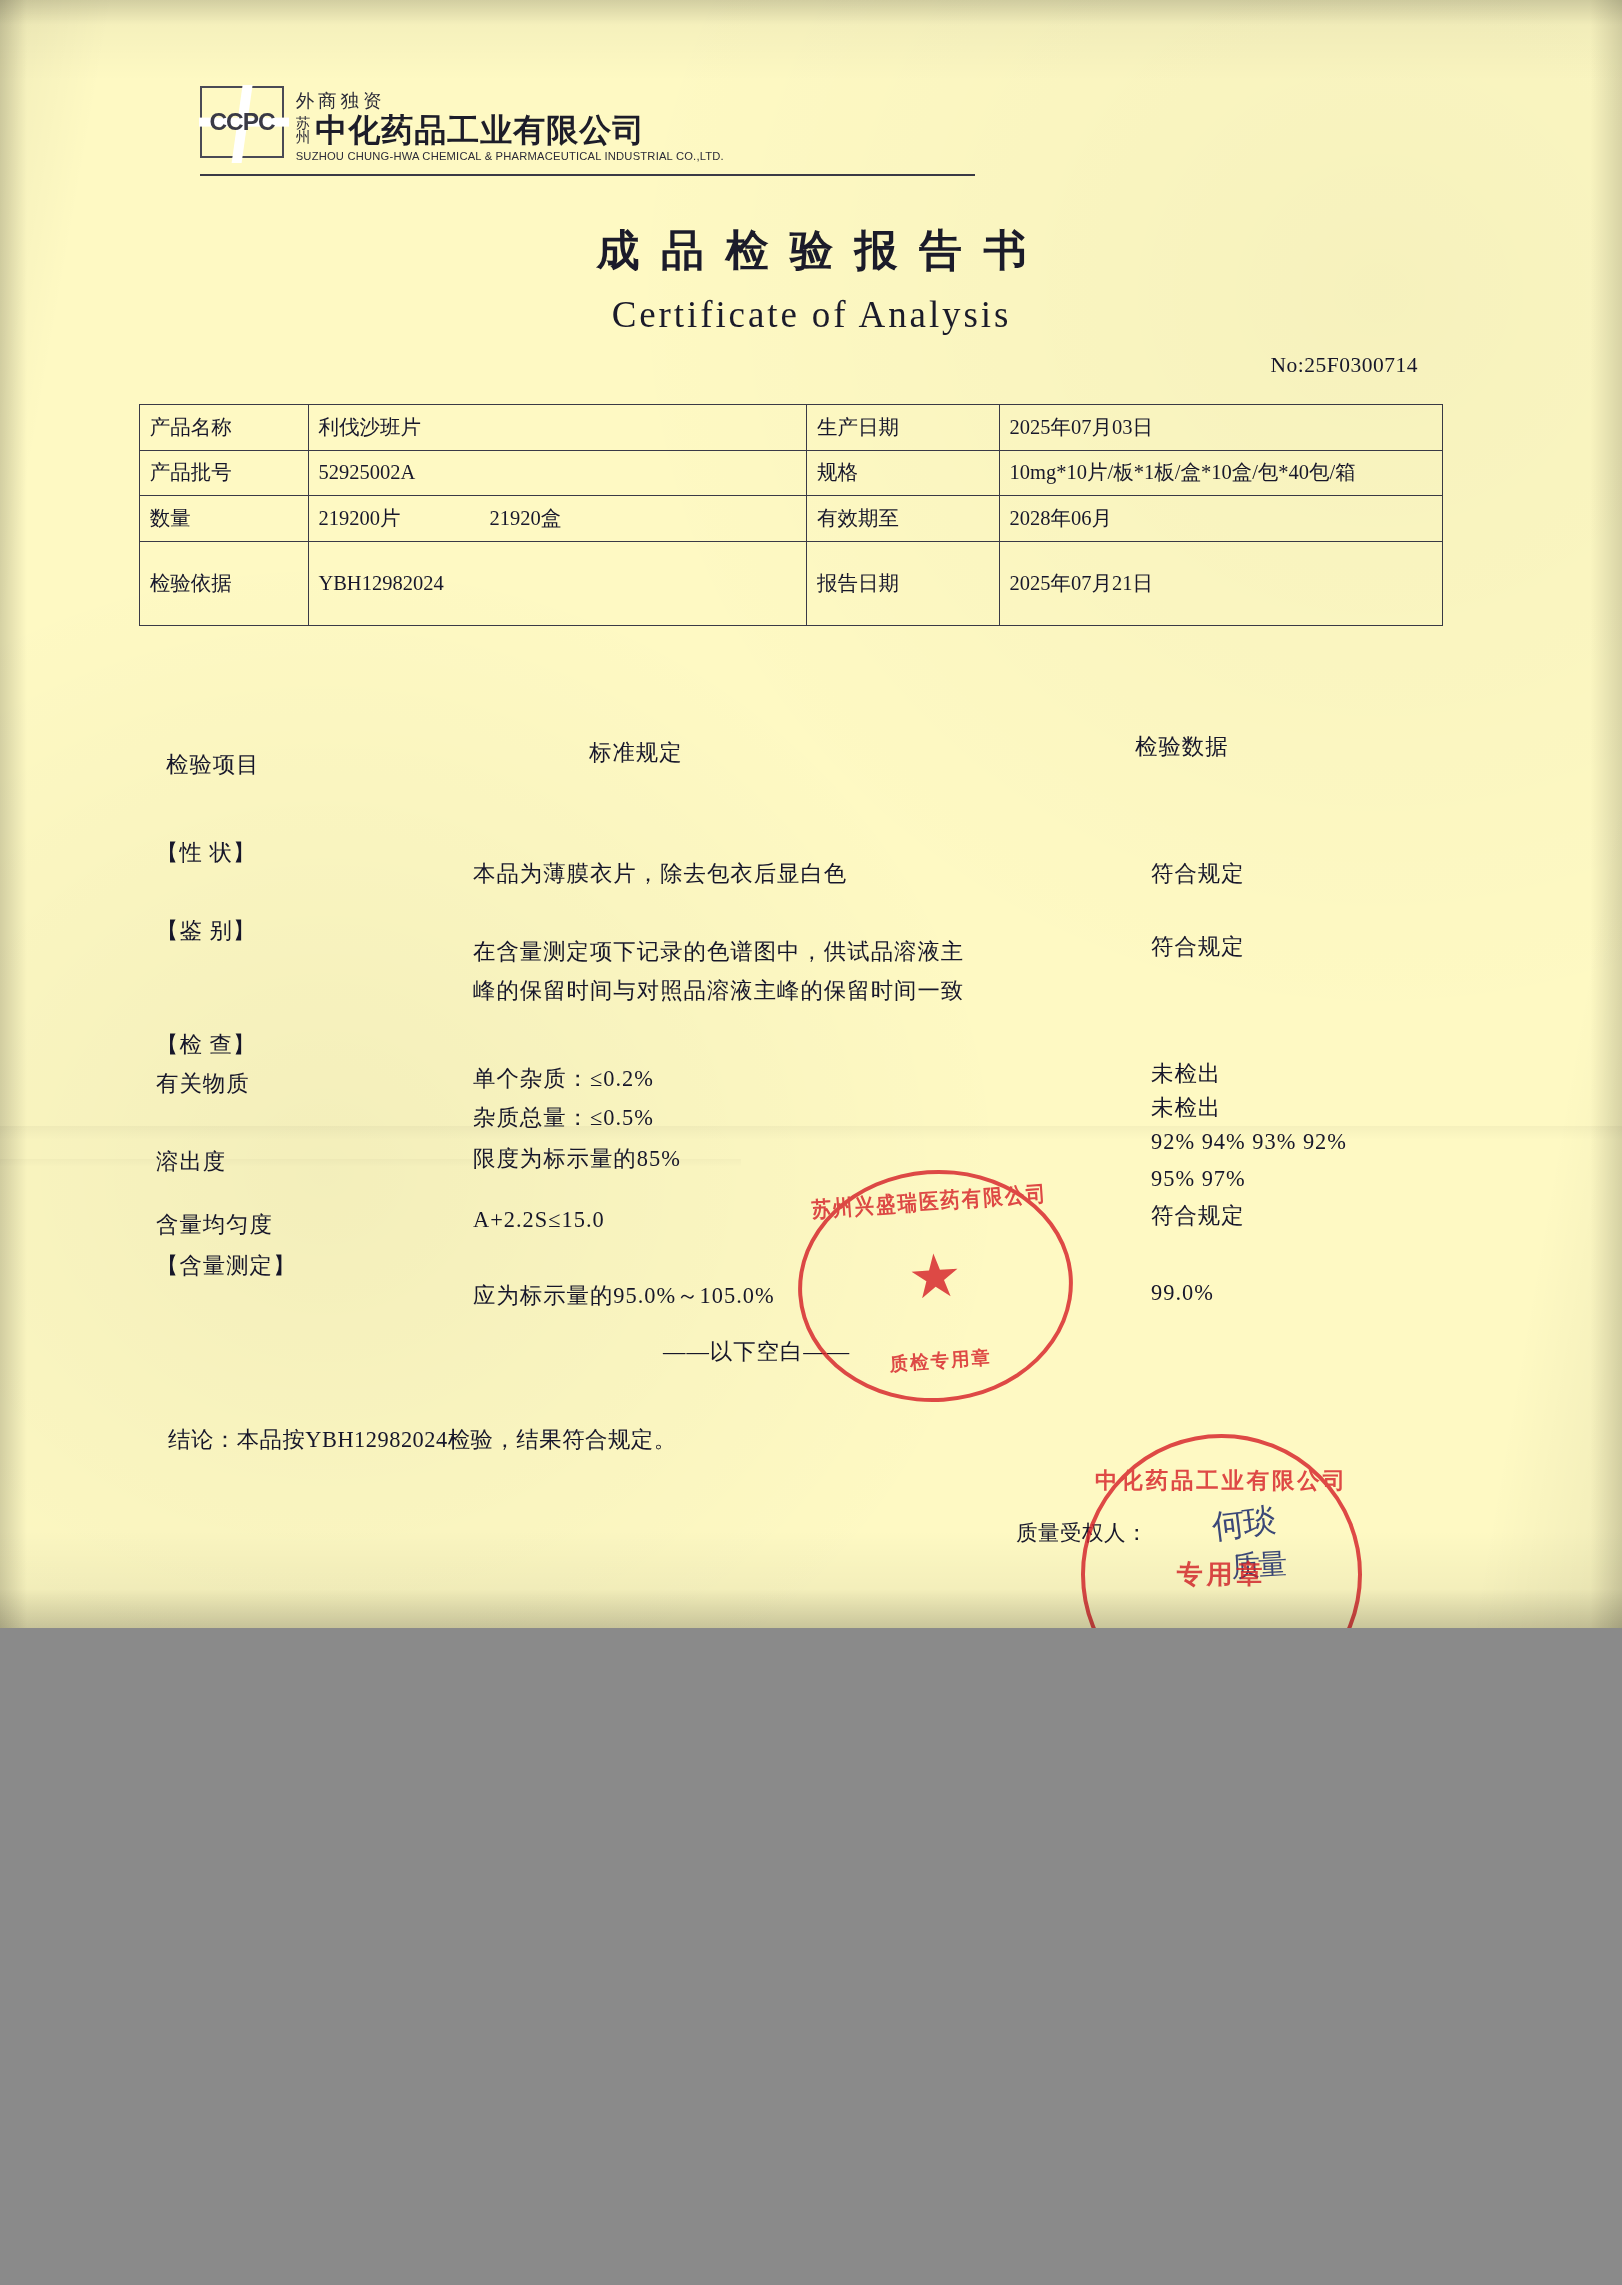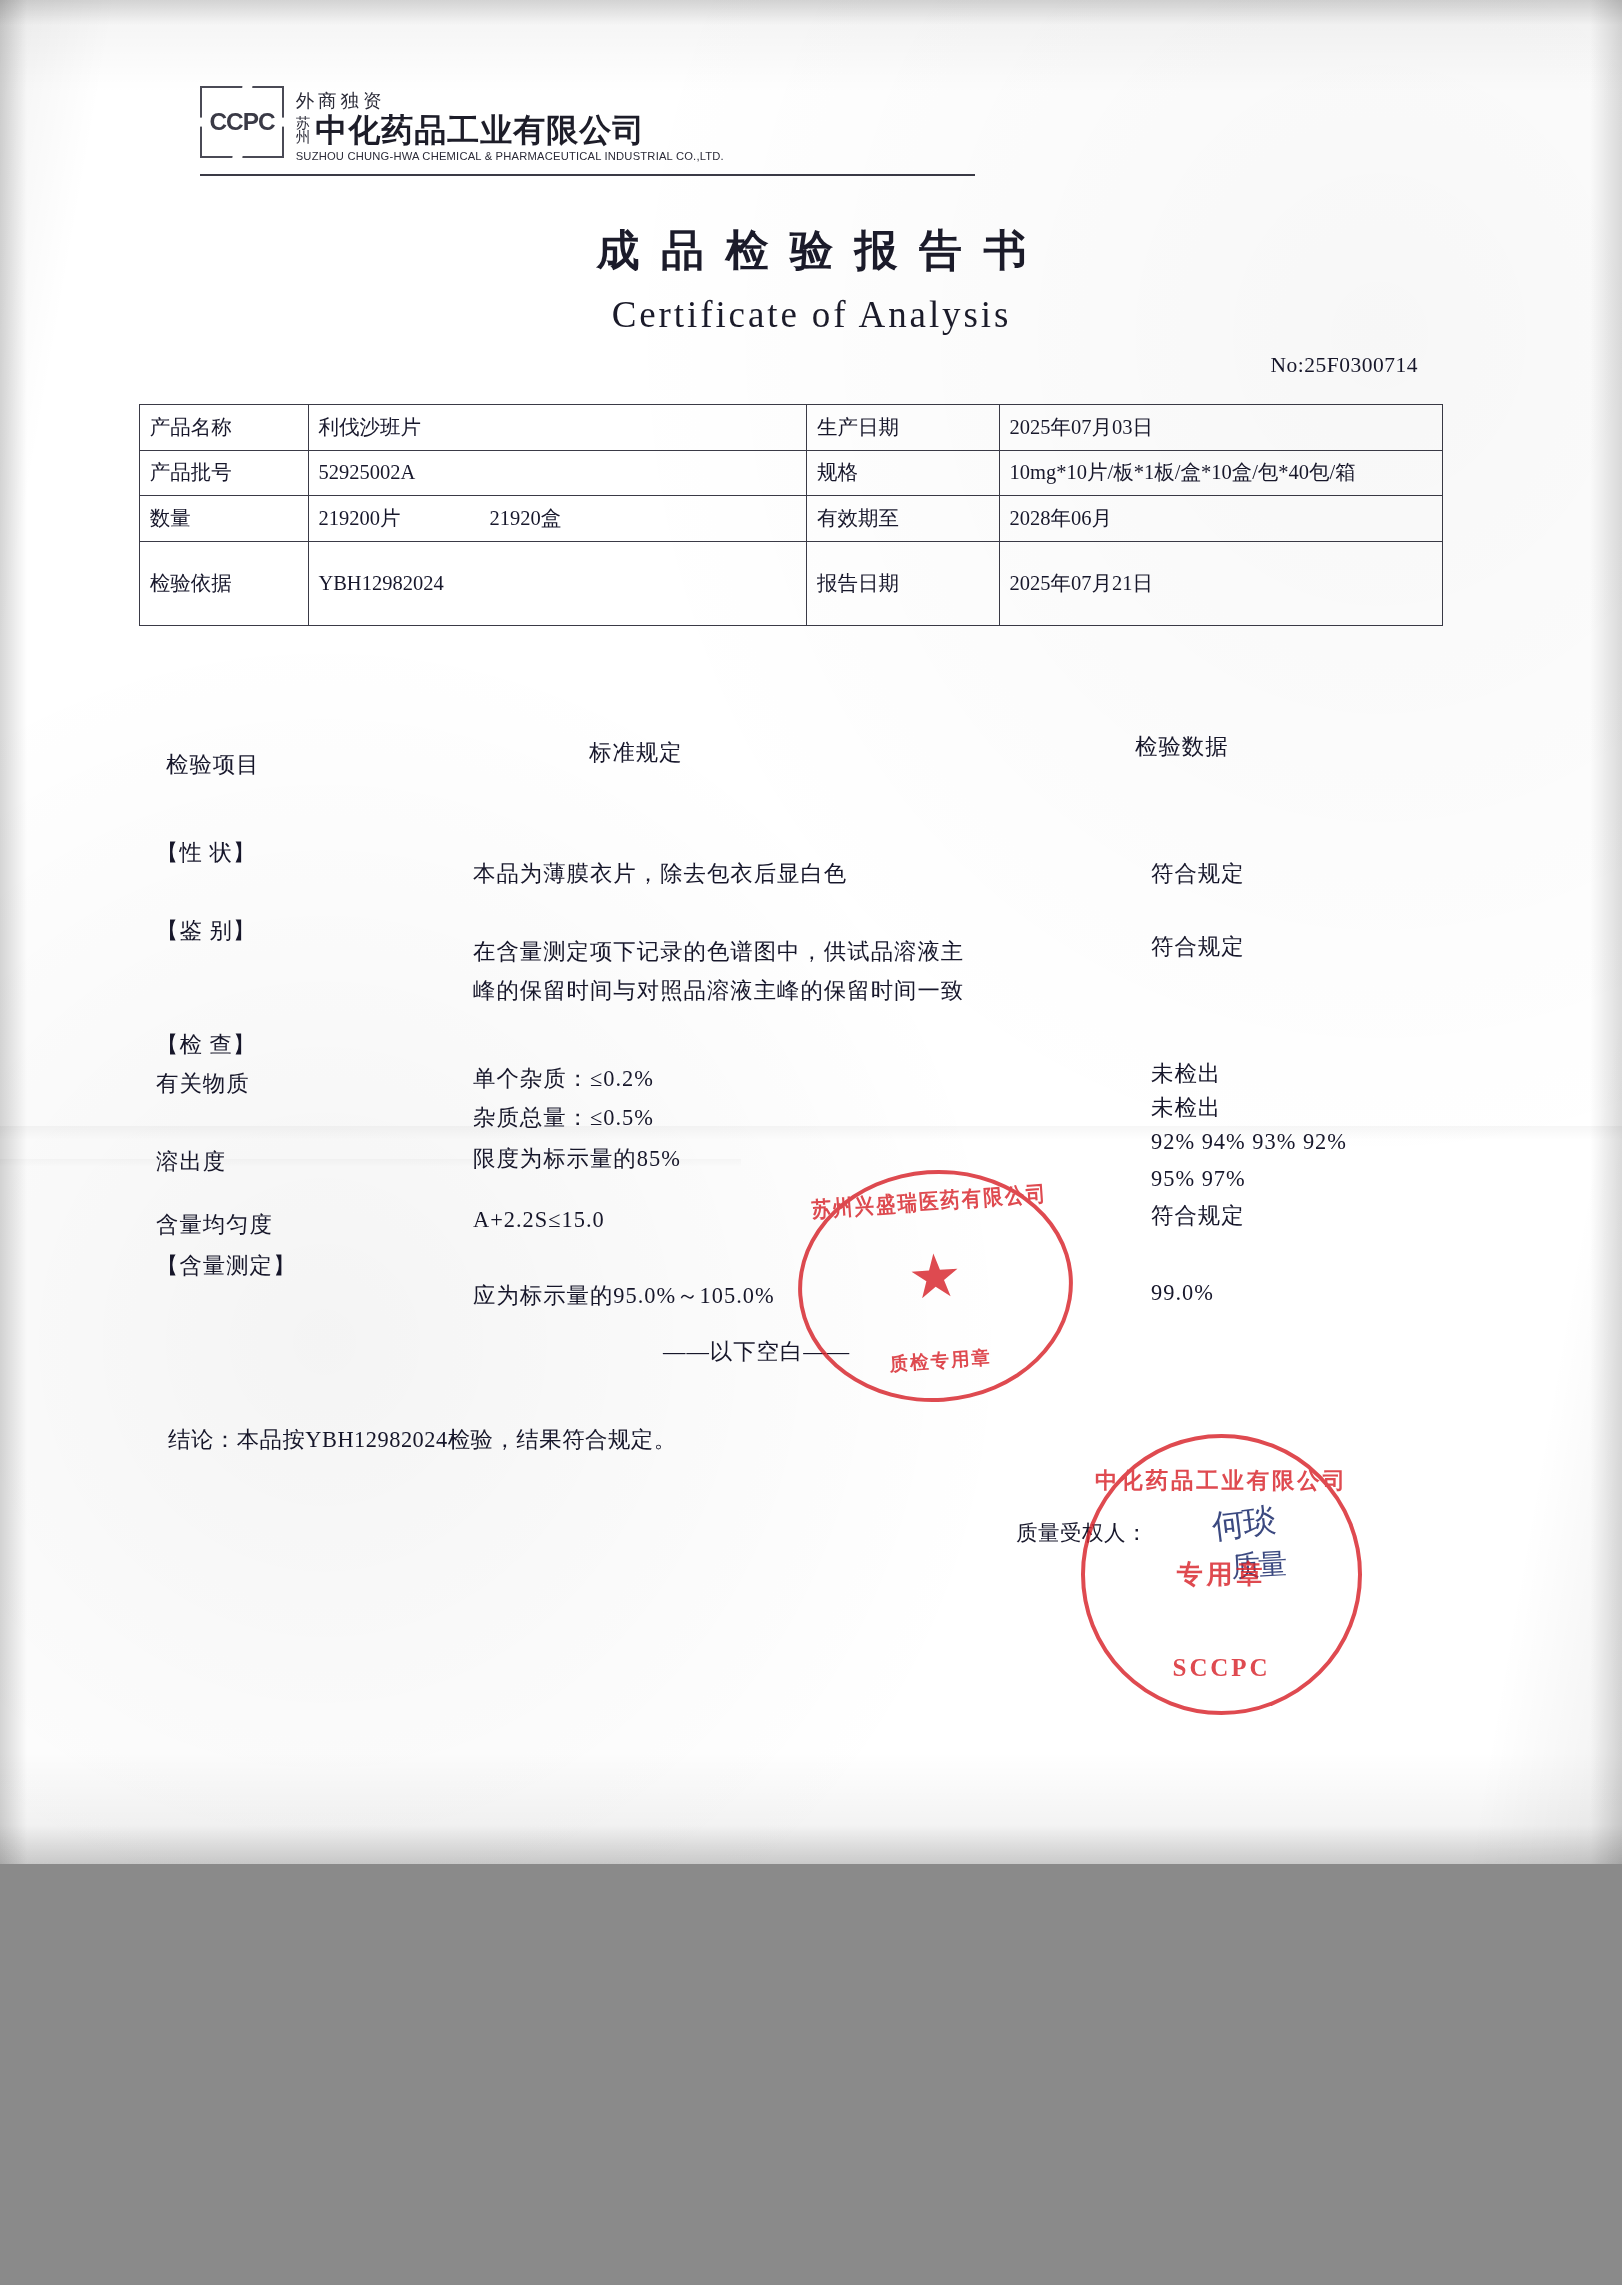--- a/index.html
+++ b/index.html
@@ -3,22 +3,22 @@
 <meta charset="utf-8">
 <style>
   html, body {
     margin: 0;
     padding: 0;
     background: #8a8a8a;
   }
   .page {
     position: relative;
     width: 1623px;
-    height: 1864px;
-    background: #ffffff;
+    height: 1628px;
+    background: #fef9c3;
     overflow: hidden;
     font-family: "Liberation Serif", serif;
     color: #1a1a2e;
   }
   
   .paper-tint {
     position: absolute;
     inset: 0;
     background:
       linear-gradient(100deg, rgba(0,0,0,0.05) 0%, rgba(0,0,0,0.0) 6%, rgba(0,0,0,0.0) 92%, rgba(0,0,0,0.06) 100%),

